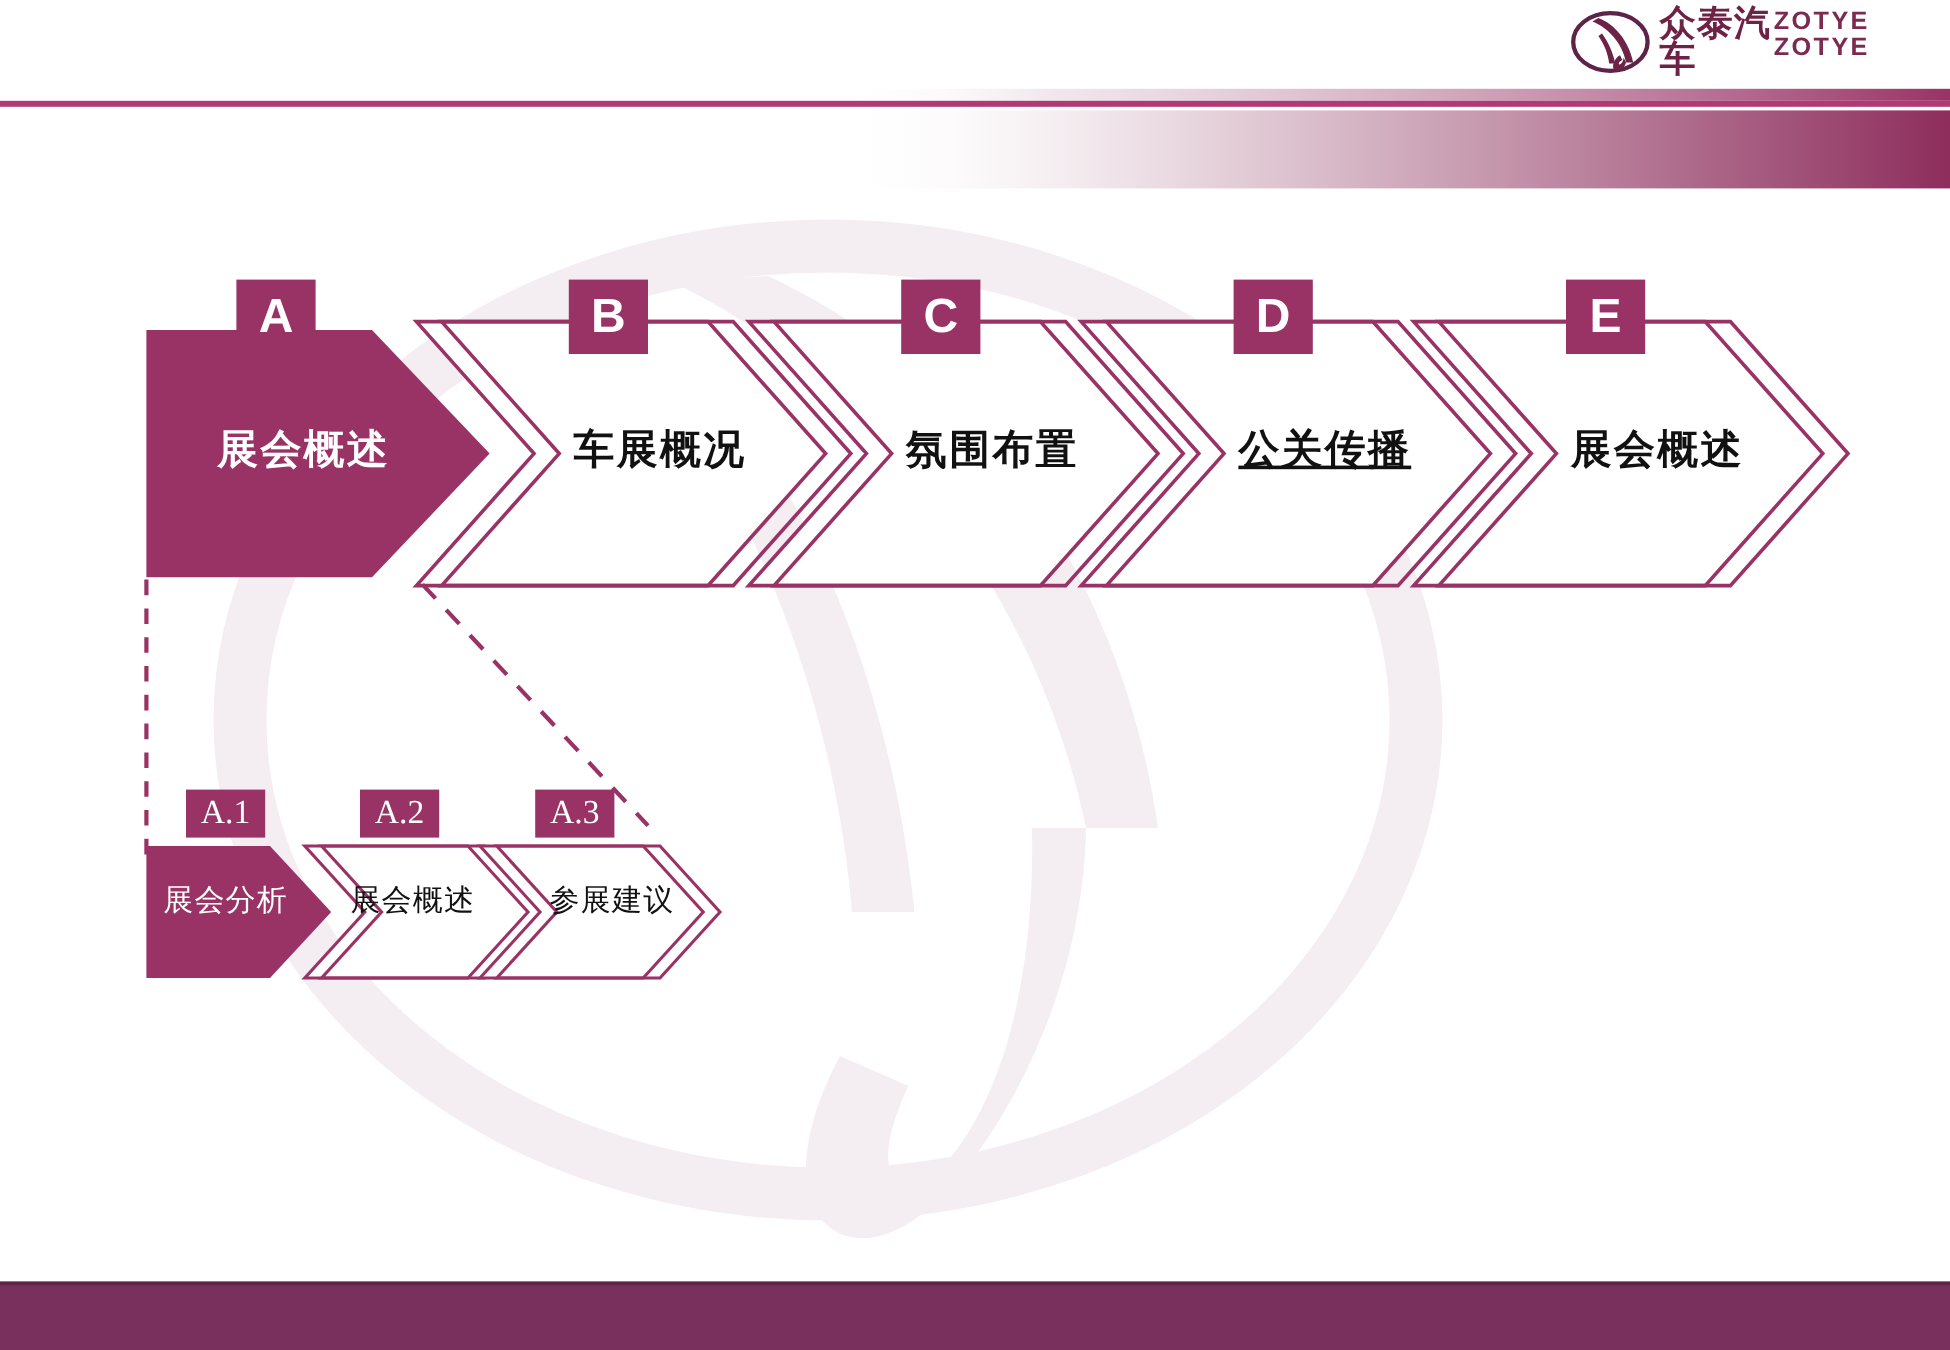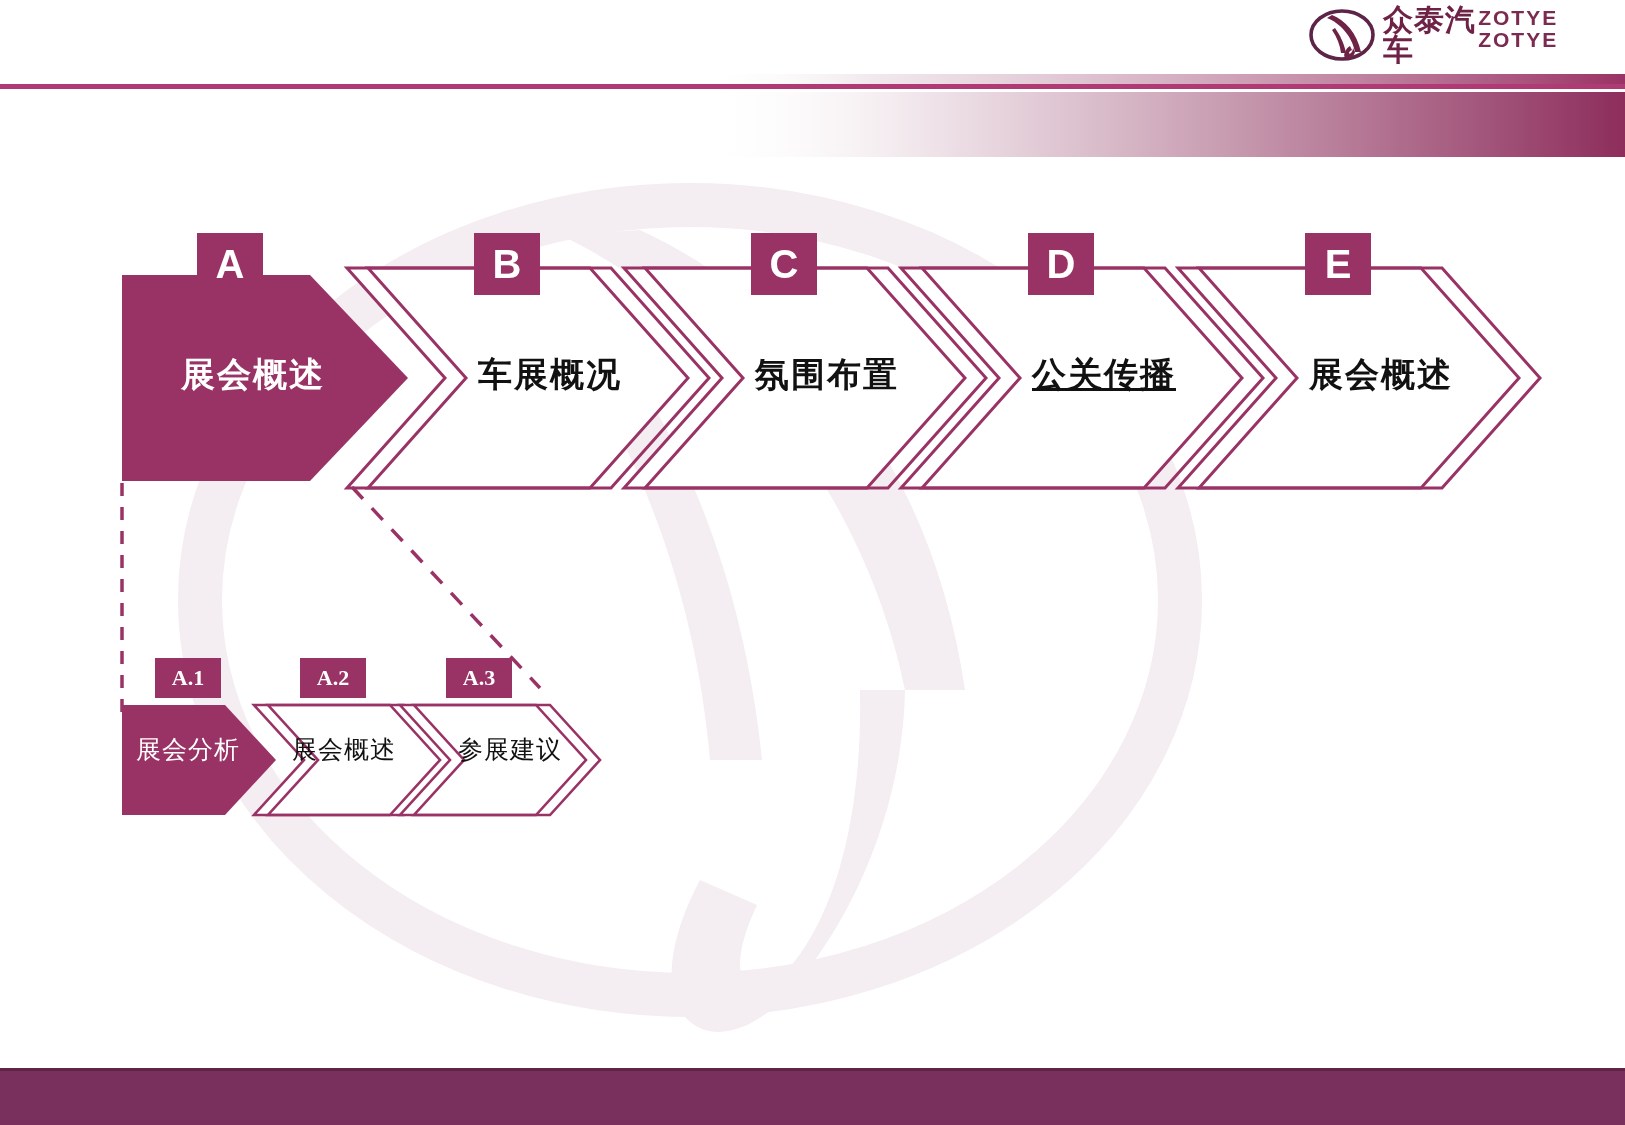--- a/index.html
+++ b/index.html
@@ -89,23 +89,23 @@
   .chev-label.main {
     width: 66px;
     height: 62px;
     font-size: 40px;
     font-family: "Liberation Sans", sans-serif;
     letter-spacing: 0px;
   }
   .chev-label.sub {
     width: 66px;
     height: 40px;
-    font-size: 22px;
+    font-size: 28px;
     font-family: "Liberation Serif", "DejaVu Serif", serif;
-    font-weight: bold;
+    font-weight: normal;
   }
 
   .chev-text {
     position: absolute;
     z-index: 35;
     white-space: nowrap;
     font-family: "DejaVu Sans", "Liberation Sans", sans-serif;
   }
   .chev-text.main {
     font-size: 34px;

